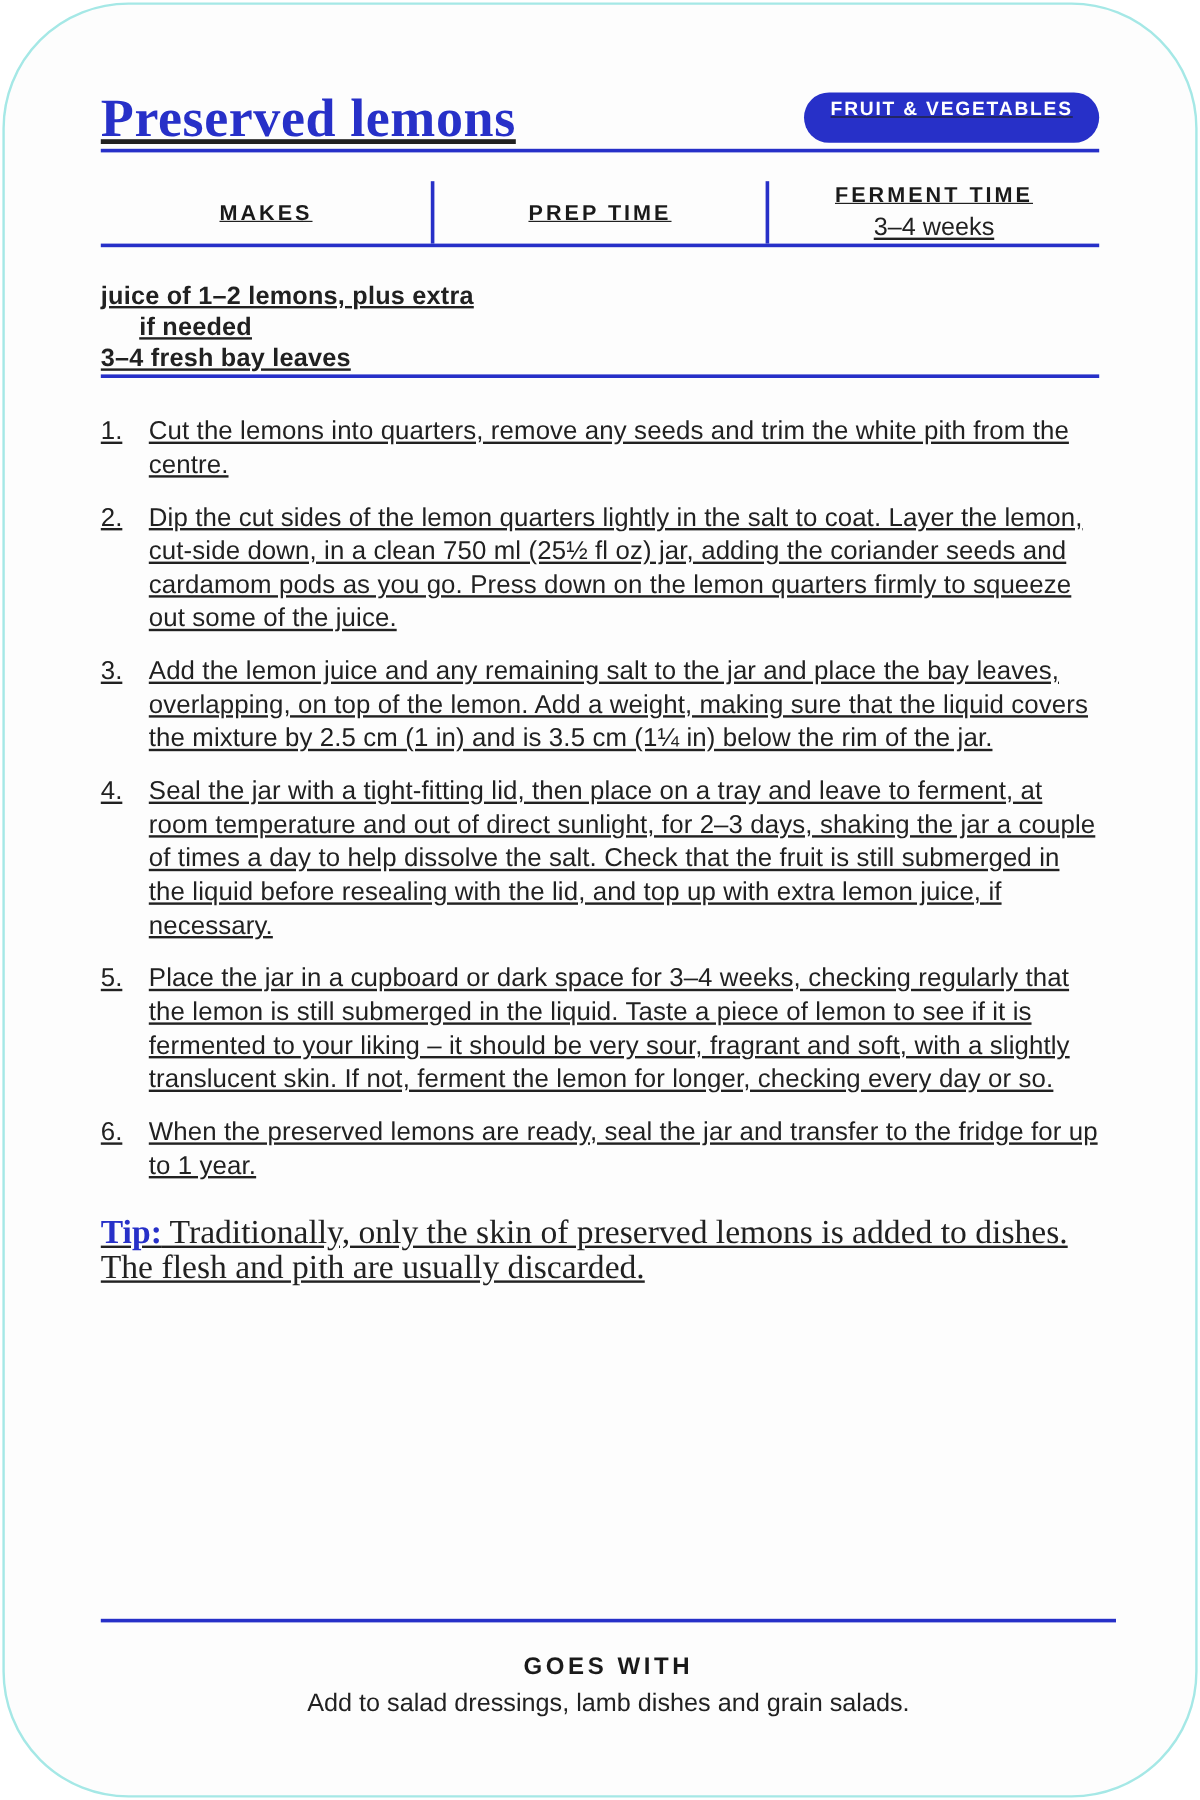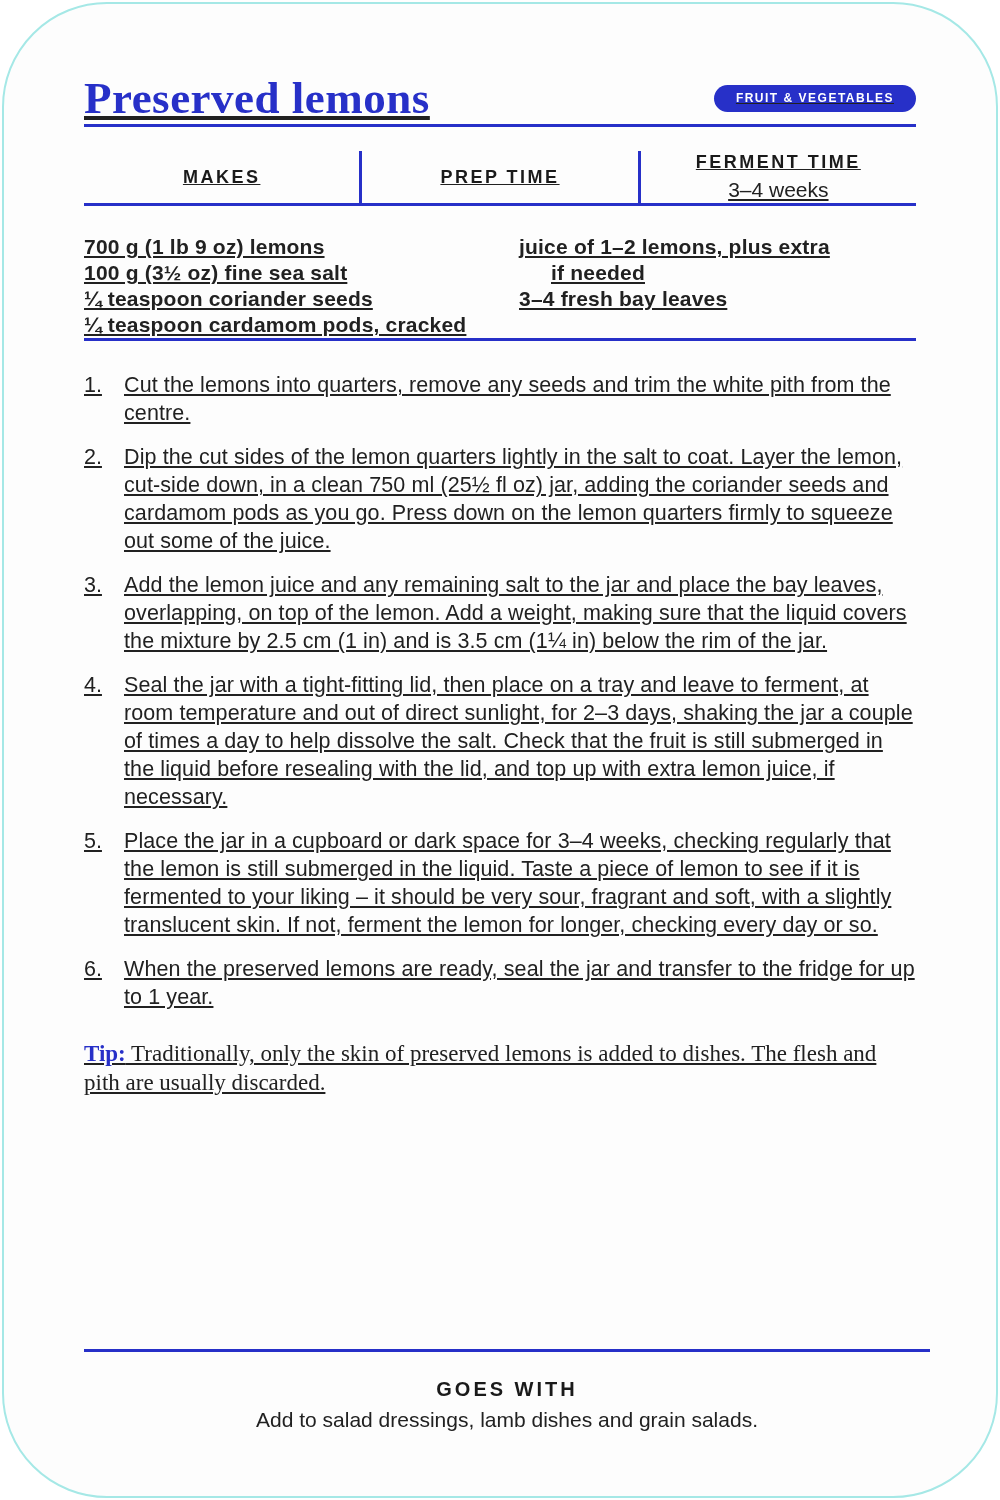--- a/index.html
+++ b/index.html
@@ -38,24 +38,24 @@
     font-family:"Liberation Serif", serif;
     font-weight:bold;
     font-size:45px;
     line-height:52px;
     color:var(--accent);
     letter-spacing:0.5px;
   }
   .badge{
     background:var(--accent);
     color:var(--badge-text);
-    font-size:12px;
+    font-size:16px;
     font-weight:bold;
     letter-spacing:1.5px;
-    padding:6px 22px 7px 22px;
+    padding:6px 22px 18px 22px;
     border-radius:999px;
     white-space:nowrap;
   }
   hr.rule{
     border:none;
     border-top:3px solid var(--accent);
     margin:0;
   }
   .rule-1{margin-top:18px;}
   .rule-2{margin-top:18px;}
@@ -112,21 +112,21 @@
   }
   .step-text{
     font-size:21.5px;
     line-height:28px;
     letter-spacing:0.1px;
   }
   
   .tip{
     margin-top:28px;
     font-family:"Liberation Serif", serif;
-    font-size:23px;
+    font-size:28px;
     line-height:29px;
   }
   .tip-label{
     color:var(--accent);
     font-weight:bold;
   }
   
   .footer{
     position:absolute;
     left:80px;
@@ -171,26 +171,20 @@
       <div class="meta-cell">
         <div class="meta-label">FERMENT TIME</div>
         <div class="meta-value">3–4 weeks</div>
       </div>
     </div>
 
     <hr class="rule rule-2">
 
     <div class="ingredients">
       <div class="ing-col">
-        <div class="ing-line">700 g (1 lb 9 oz) lemons</div>
-        <div class="ing-line">100 g (3½ oz) fine sea salt</div>
-        <div class="ing-line">¼ teaspoon coriander seeds</div>
-        <div class="ing-line">¼ teaspoon cardamom pods, cracked</div>
-      </div>
-      <div class="ing-col">
         <div class="ing-line">juice of 1–2 lemons, plus extra</div>
         <div class="ing-line indent">if needed</div>
         <div class="ing-line">3–4 fresh bay leaves</div>
       </div>
     </div>
 
     <hr class="rule rule-3">
 
     <div class="steps">
       <div class="step">

